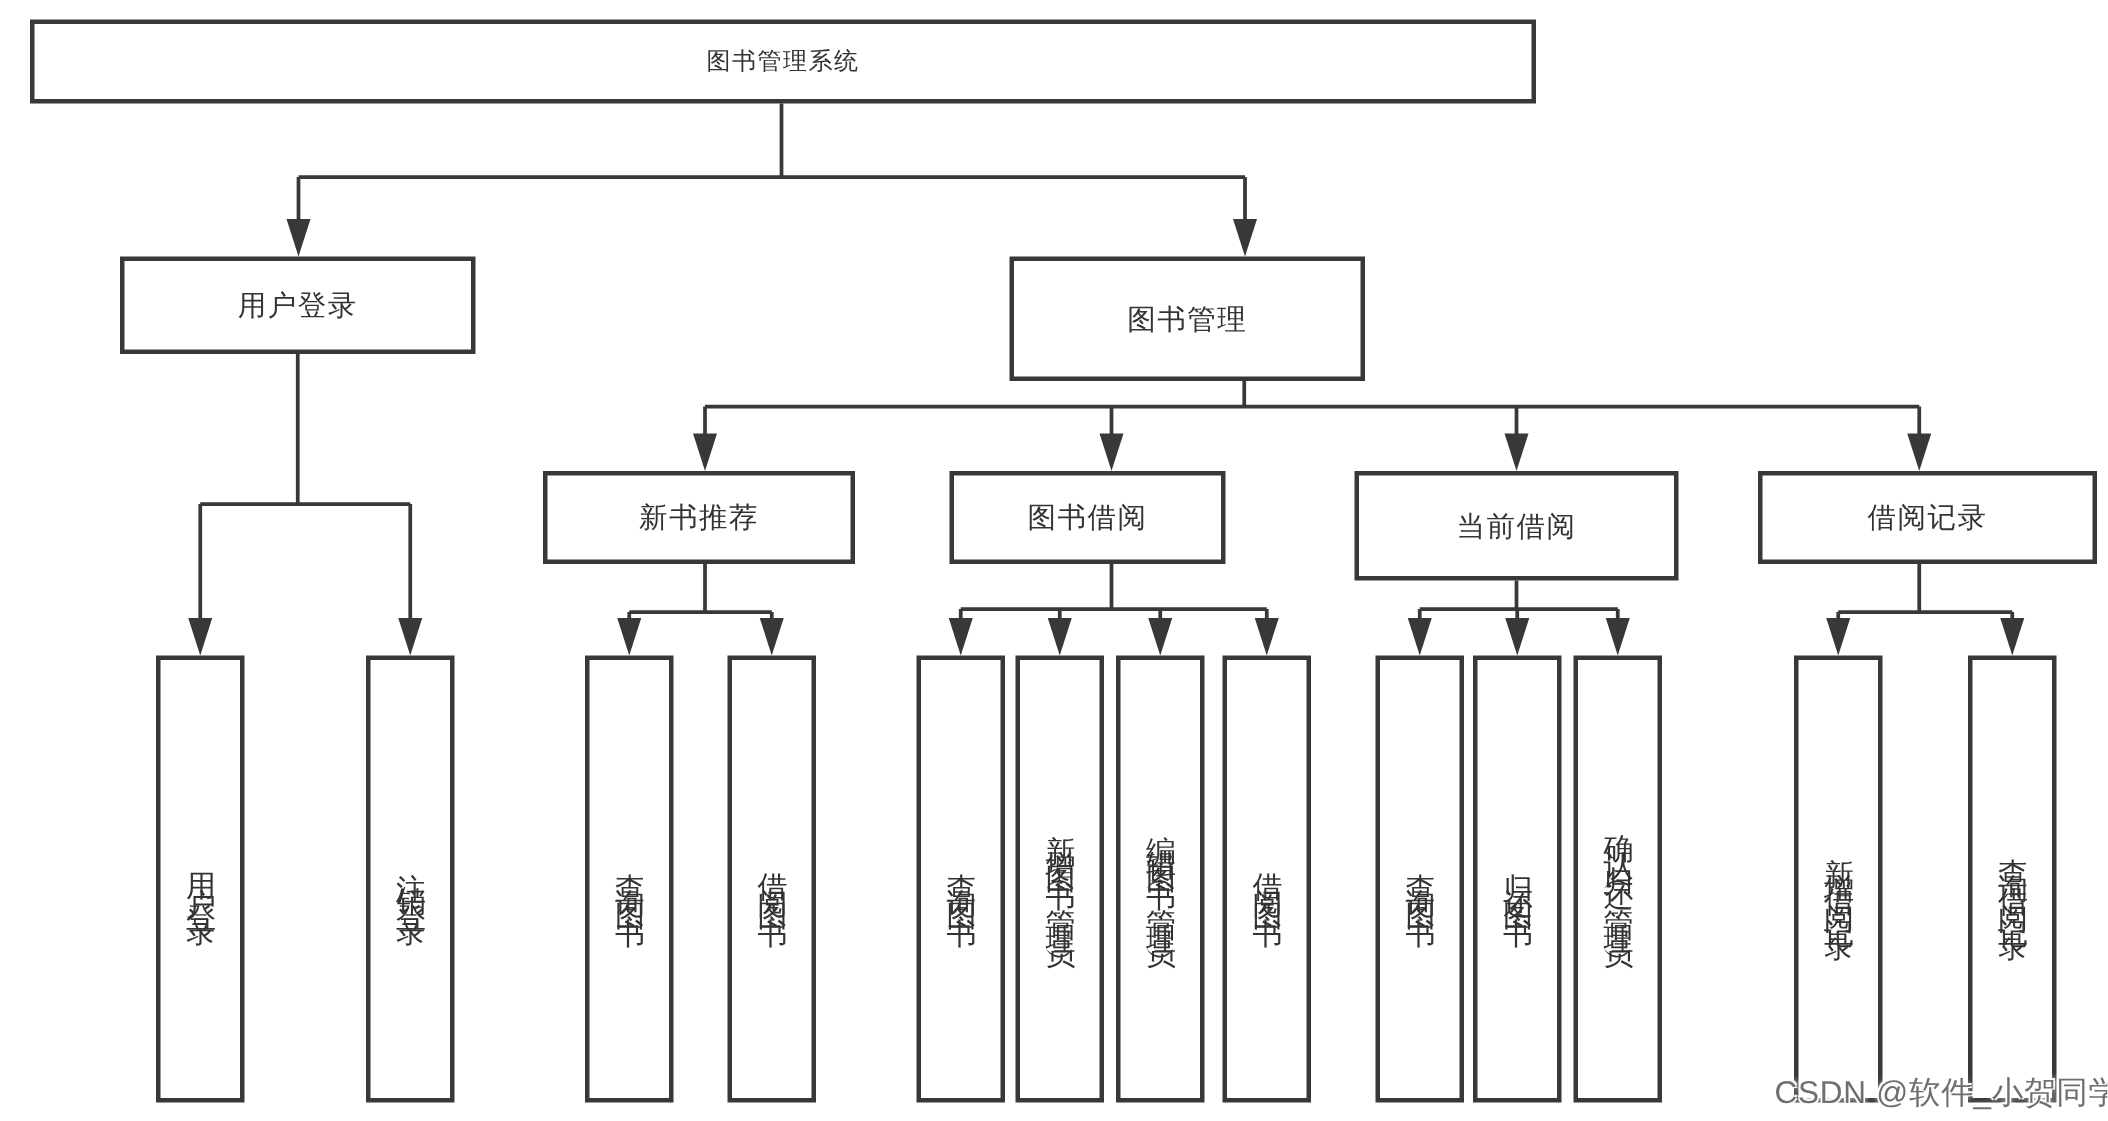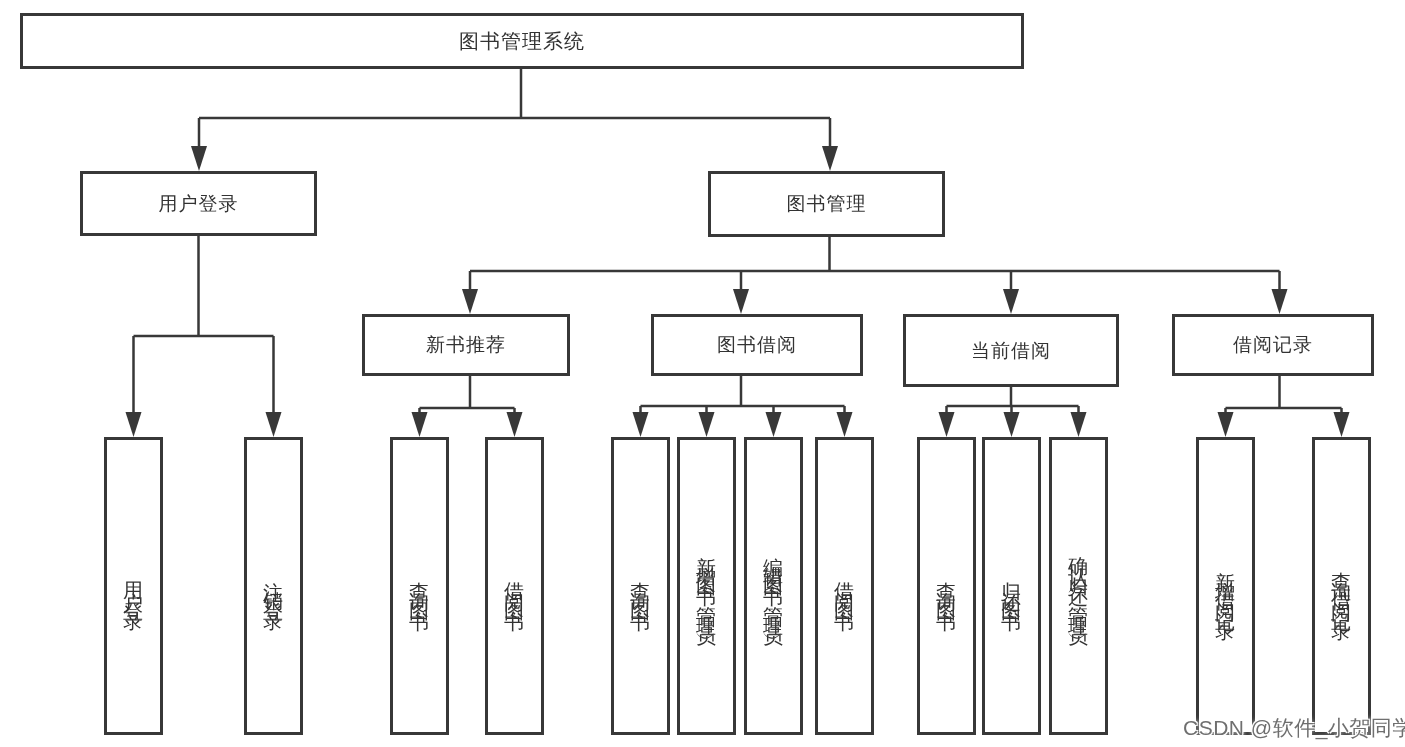--- a/index.html
+++ b/index.html
@@ -6,21 +6,21 @@
   #stage{
     position:relative;width:1405px;height:747px;background:#fff;overflow:hidden;
     font-family:"Liberation Sans","DejaVu Sans",sans-serif;color:#333;
   }
   .wires{position:absolute;left:0;top:0;z-index:1;}
   .node{
     position:absolute;z-index:2;background:#fff;border:3px solid #383838;
     box-sizing:border-box;display:flex;align-items:center;justify-content:center;
   }
   .node.h span{font-size:19px;letter-spacing:1px;white-space:nowrap;}
-  .node.root span{font-size:20px;}
+  .node.root span{font-size:16px;}
   .node.v span{
     writing-mode:vertical-rl;text-orientation:mixed;
     font-size:20px;line-height:1;letter-spacing:10px;white-space:nowrap;
   }
   .watermark{
     position:absolute;z-index:3;left:1183px;top:714px;
     font-size:21px;letter-spacing:0.5px;white-space:nowrap;color:#6f6f6f;
     text-shadow:-1px -1px 0 #fff,1px -1px 0 #fff,-1px 1px 0 #fff,1px 1px 0 #fff,0 0 4px #fff,0 0 6px #fff;
   }
 </style>
@@ -69,34 +69,34 @@
     </g>
   </svg>
 
   <div class="node h root" style="left:20px;top:13px;width:1004px;height:56px">
     <span>图书管理系统</span>
   </div>
 
   <div class="node h" style="left:80px;top:171px;width:237px;height:65px">
     <span>用户登录</span>
   </div>
-  <div class="node h" style="left:708px;top:171px;width:237px;height:66px">
+  <div class="node h" style="left:673px;top:171px;width:237px;height:83px">
     <span>图书管理</span>
   </div>
 
   <div class="node h" style="left:362px;top:314px;width:208px;height:62px">
     <span>新书推荐</span>
   </div>
-  <div class="node h" style="left:651px;top:314px;width:212px;height:62px">
+  <div class="node h" style="left:633px;top:314px;width:184px;height:62px">
     <span>图书借阅</span>
   </div>
   <div class="node h" style="left:903px;top:314px;width:216px;height:73px">
     <span>当前借阅</span>
   </div>
-  <div class="node h" style="left:1172px;top:314px;width:202px;height:62px">
+  <div class="node h" style="left:1172px;top:314px;width:226px;height:62px">
     <span>借阅记录</span>
   </div>
 
   <div class="node v" style="left:104px;top:437px;width:59px;height:298px">
     <span>用户登录</span>
   </div>
   <div class="node v" style="left:244px;top:437px;width:59px;height:298px">
     <span>注销登录</span>
   </div>
 

